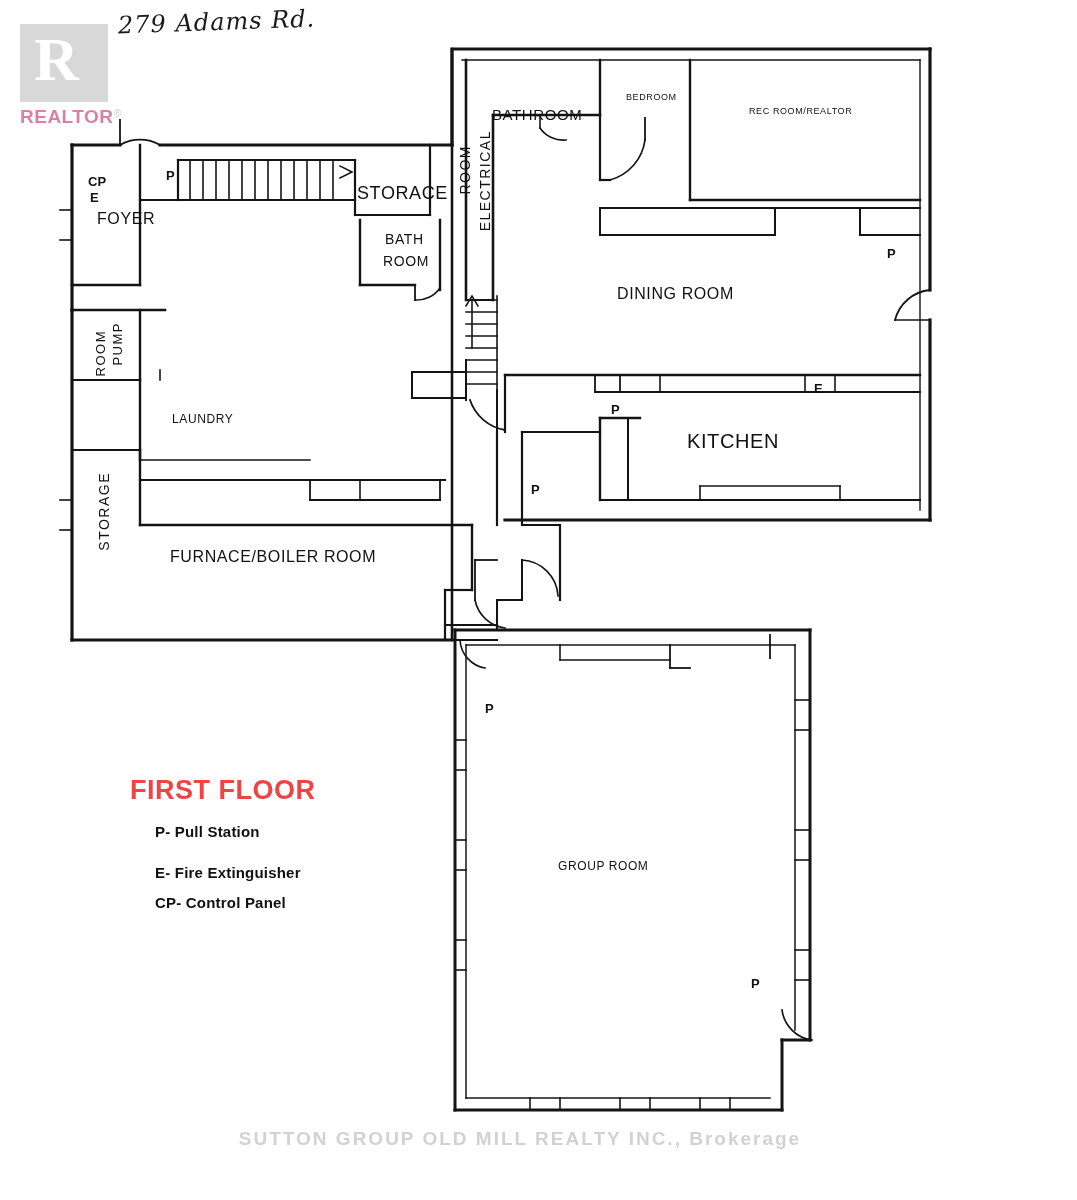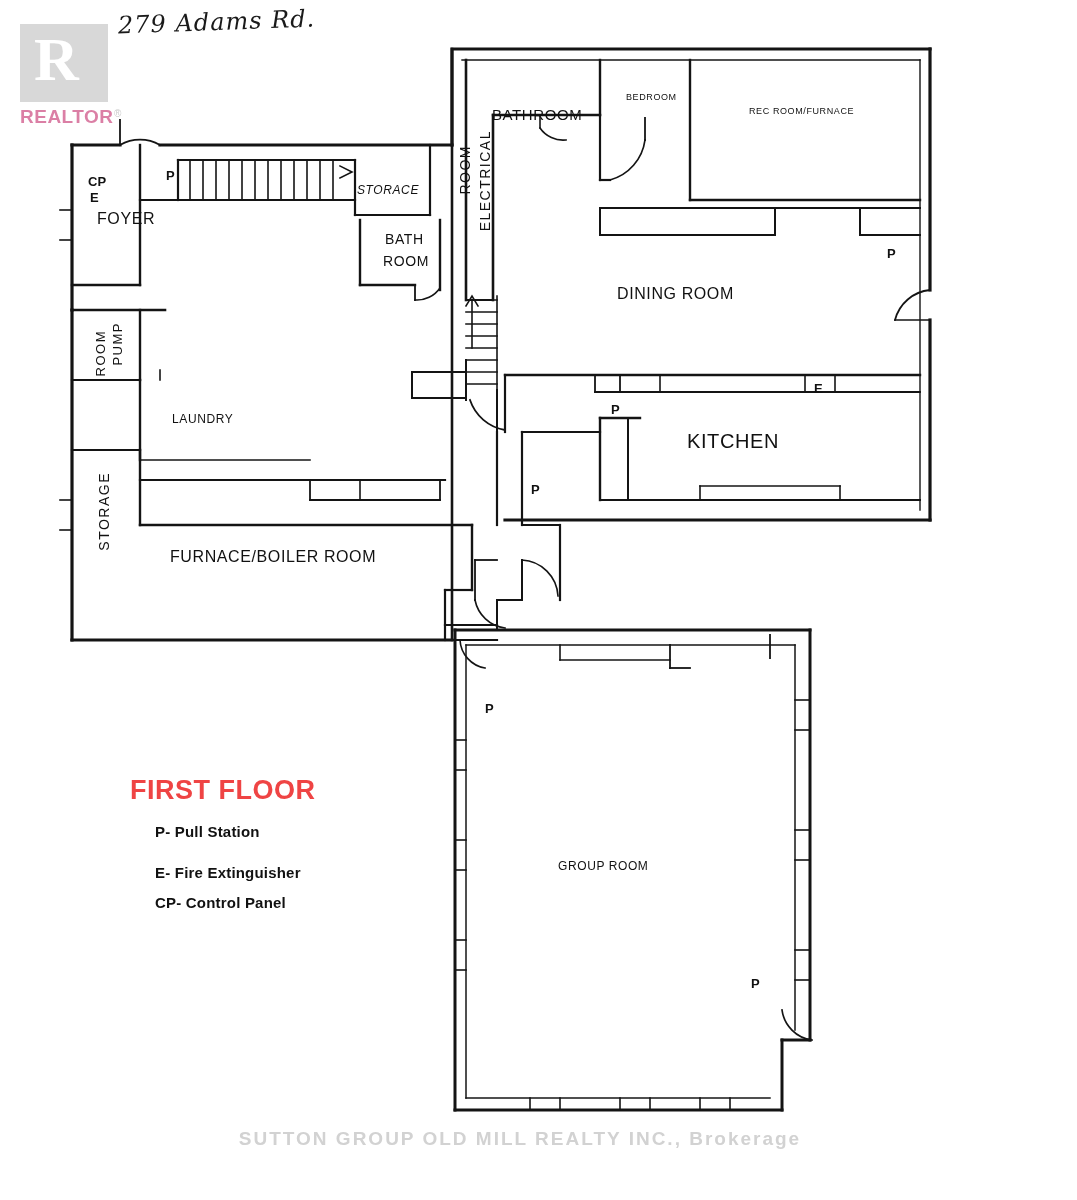--- a/index.html
+++ b/index.html
@@ -347,22 +347,22 @@
 <div class="realtor-logo">
   <div class="realtor-square"></div>
   <div class="realtor-r">R</div>
   <div class="realtor-word">REALTOR</div>
   <div class="realtor-reg">®</div>
 </div>
 
 <div class="room-label" style="left:97px; top:210px; font-size:16px;">FOYER</div>
 <div class="room-label" style="left:492px; top:75px; font-size:15px;margin-top:31px;">BATHROOM</div>
 <div class="room-label" style="left:626px; top:92px; font-size:9px;">BEDROOM</div>
-<div class="room-label" style="left:749px; top:106px; font-size:9px;">REC ROOM/FURNACE</div>
-<div class="room-label" style="left:357px; top:183px; font-size:12px;font-style:italic;">STORACE</div>
+<div class="room-label" style="left:749px; top:106px; font-size:9px;">REC ROOM/REALTOR</div>
+<div class="room-label" style="left:357px; top:183px; font-size:18px;">STORACE</div>
 <div class="room-label" style="left:385px; top:231px; font-size:14px;">BATH</div>
 <div class="room-label" style="left:383px; top:253px; font-size:14px;">ROOM</div>
 <div class="room-label" style="left:617px; top:285px; font-size:16px;">DINING ROOM</div>
 <div class="room-label" style="left:687px; top:430px; font-size:20px;">KITCHEN</div>
 <div class="room-label" style="left:172px; top:412px; font-size:12px;">LAUNDRY</div>
 <div class="room-label" style="left:170px; top:548px; font-size:16px;">FURNACE/BOILER ROOM</div>
 <div class="room-label" style="left:558px; top:859px; font-size:12px;">GROUP ROOM</div>
 
 <div class="room-label vertical-label" style="left:477px; top:130px; font-size:14px;">ELECTRICAL</div>
 <div class="room-label vertical-label" style="left:457px; top:145px; font-size:14px;">ROOM</div>

